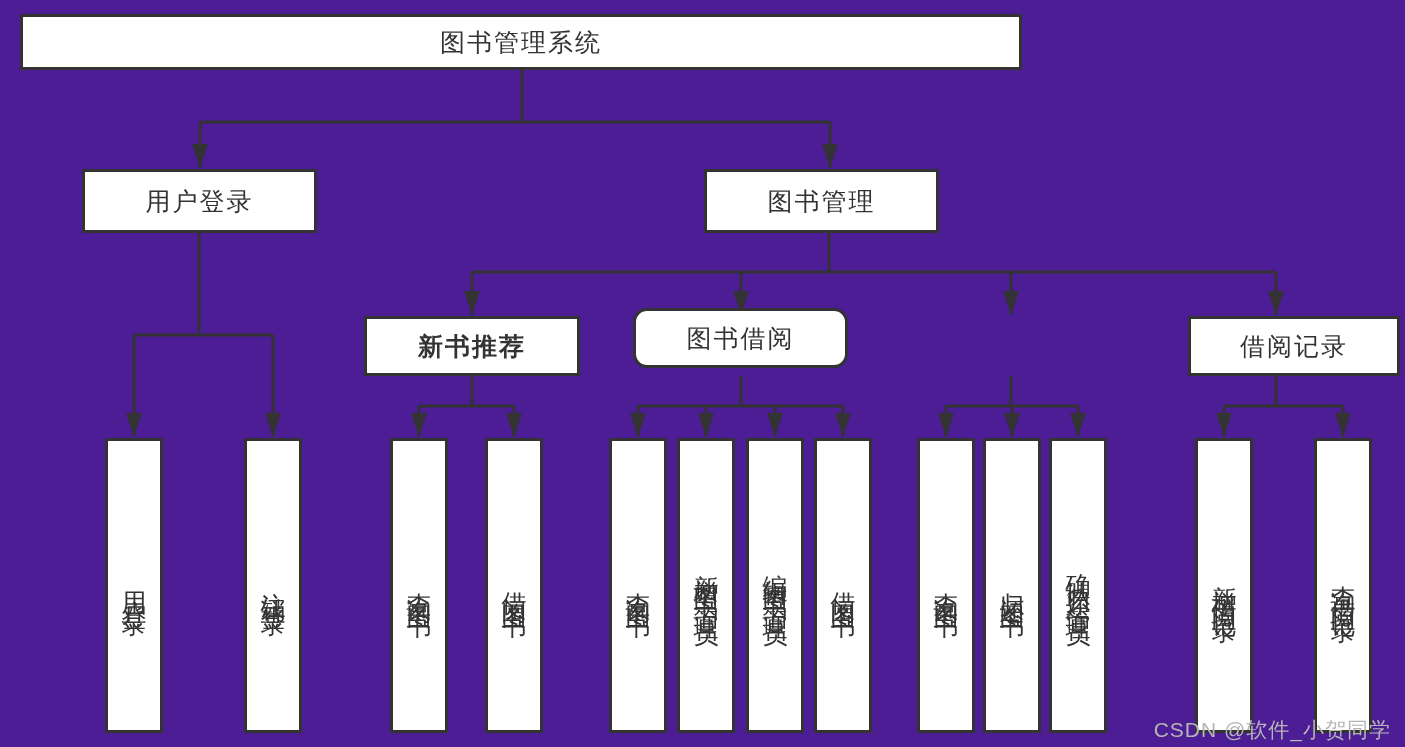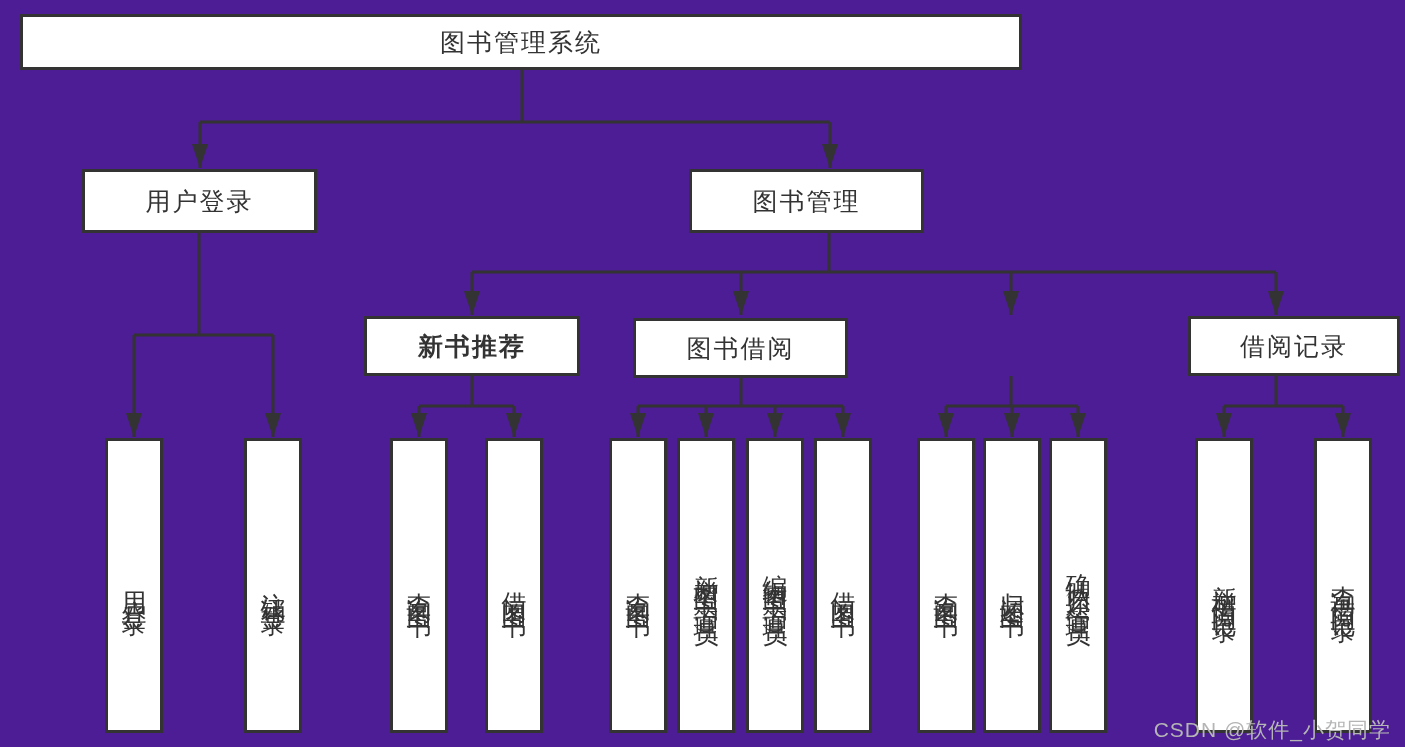--- a/index.html
+++ b/index.html
@@ -47,24 +47,24 @@
   .leaf span {
     writing-mode: vertical-rl;
     font-size: 25px;
     letter-spacing: 7px;
     line-height: 1;
     white-space: nowrap;
   }
   
   .n-root  { left: 20px;  top: 14px;  width: 1002px; height: 56px; }
   .n-l2a   { left: 82px;  top: 169px; width: 235px;  height: 64px; }
-  .n-l2b   { left: 689px; top: 169px; width: 235px;  height: 64px; }
+  .n-l2b   { left: 704px; top: 169px; width: 235px;  height: 64px; }
   
   .n-l3a   { left: 364px;  top: 316px; width: 216px; height: 60px; font-weight: bold; }
-  .n-l3b   { left: 633px;  top: 318px; width: 215px; height: 60px; }
+  .n-l3b   { left: 633px;  top: 308px; width: 215px; height: 60px; border-radius: 14px; }
   .n-l3c   { left: 904px;  top: 316px; width: 214px; height: 60px; }
   .n-l3d   { left: 1188px; top: 316px; width: 212px; height: 60px; }
   
   .leaf { top: 438px; width: 58px; height: 295px; }
   .lf-g1a { left: 105px; }  .lf-g1b { left: 244px; }
   .lf-g2a { left: 390px; }  .lf-g2b { left: 485px; }
   .lf-g3a { left: 609px; }  .lf-g3b { left: 677px; }
   .lf-g3c { left: 746px; }  .lf-g3d { left: 814px; }
   .lf-g4a { left: 917px; }  .lf-g4b { left: 983px; }
   .lf-g4c { left: 1049px; }

